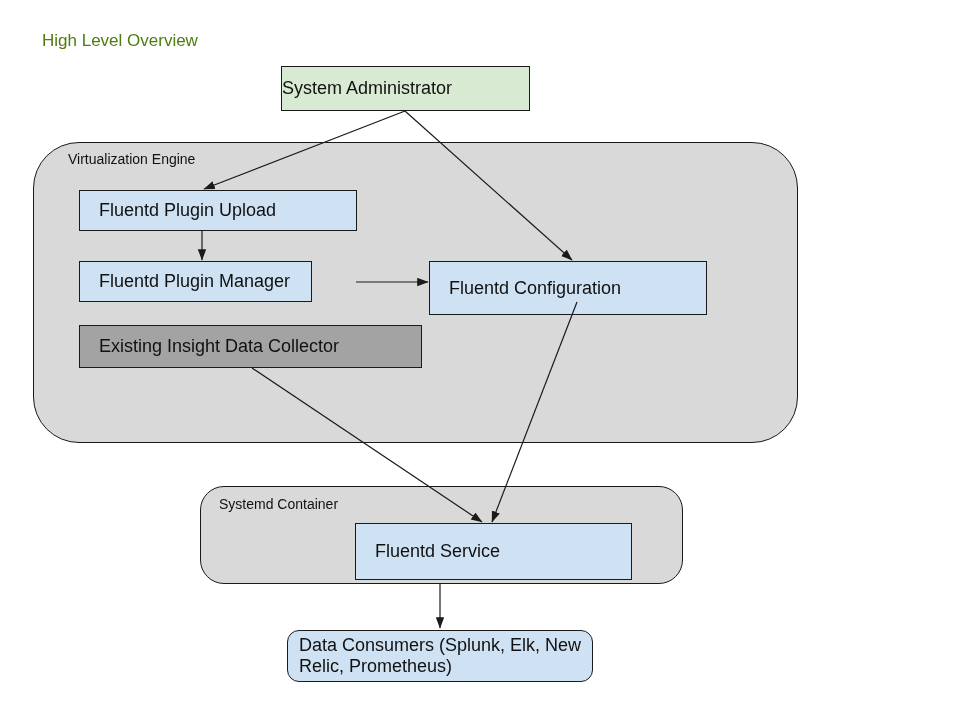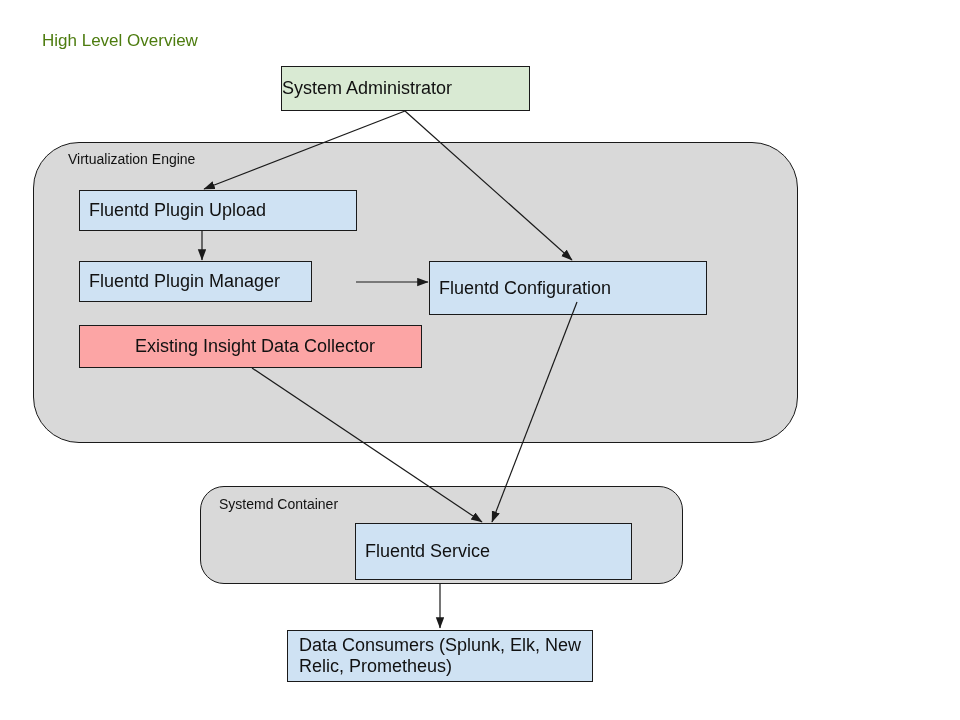--- a/index.html
+++ b/index.html
@@ -38,34 +38,34 @@
   .group-label.sc-label { left: 219px; top: 496px; }
   .node {
     position: absolute;
     box-sizing: border-box;
     border: 1px solid #1a1a1a;
     background: #cfe2f3;
     display: flex;
     align-items: center;
     font-size: 18px;
     color: #111111;
-    padding-left: 9px;
+    padding-left: 19px;
     line-height: 21px;
   }
   .node.centered { justify-content: flex-start; padding-left: 0; }
   .node.green  { background: #d9ead3; }
-  .node.yellow { background: #fca5a5; justify-content: center; }
+  .node.yellow { background: #a3a3a3; }
   .node.sys-admin  { left: 281px; top: 66px;  width: 249px; height: 45px; }
   .node.fpu        { left: 79px;  top: 190px; width: 278px; height: 41px; }
   .node.fpm        { left: 79px;  top: 261px; width: 233px; height: 41px; }
   .node.fc         { left: 429px; top: 261px; width: 278px; height: 54px; }
   .node.eidc       { left: 79px;  top: 325px; width: 343px; height: 43px; }
   .node.fs         { left: 355px; top: 523px; width: 277px; height: 57px; }
   .node.dc         { left: 287px; top: 630px; width: 306px; height: 52px;
-                     border-radius: 0; padding-left: 11px; padding-right: 8px; }
+                     border-radius: 12px; padding-left: 11px; padding-right: 8px; }
   .edges {
     position: absolute;
     left: 0; top: 0;
     width: 960px; height: 720px;
     pointer-events: none;
   }
   .edge { stroke: #1a1a1a; stroke-width: 1.2; fill: none; }
 </style>
 </head>
 <body>

